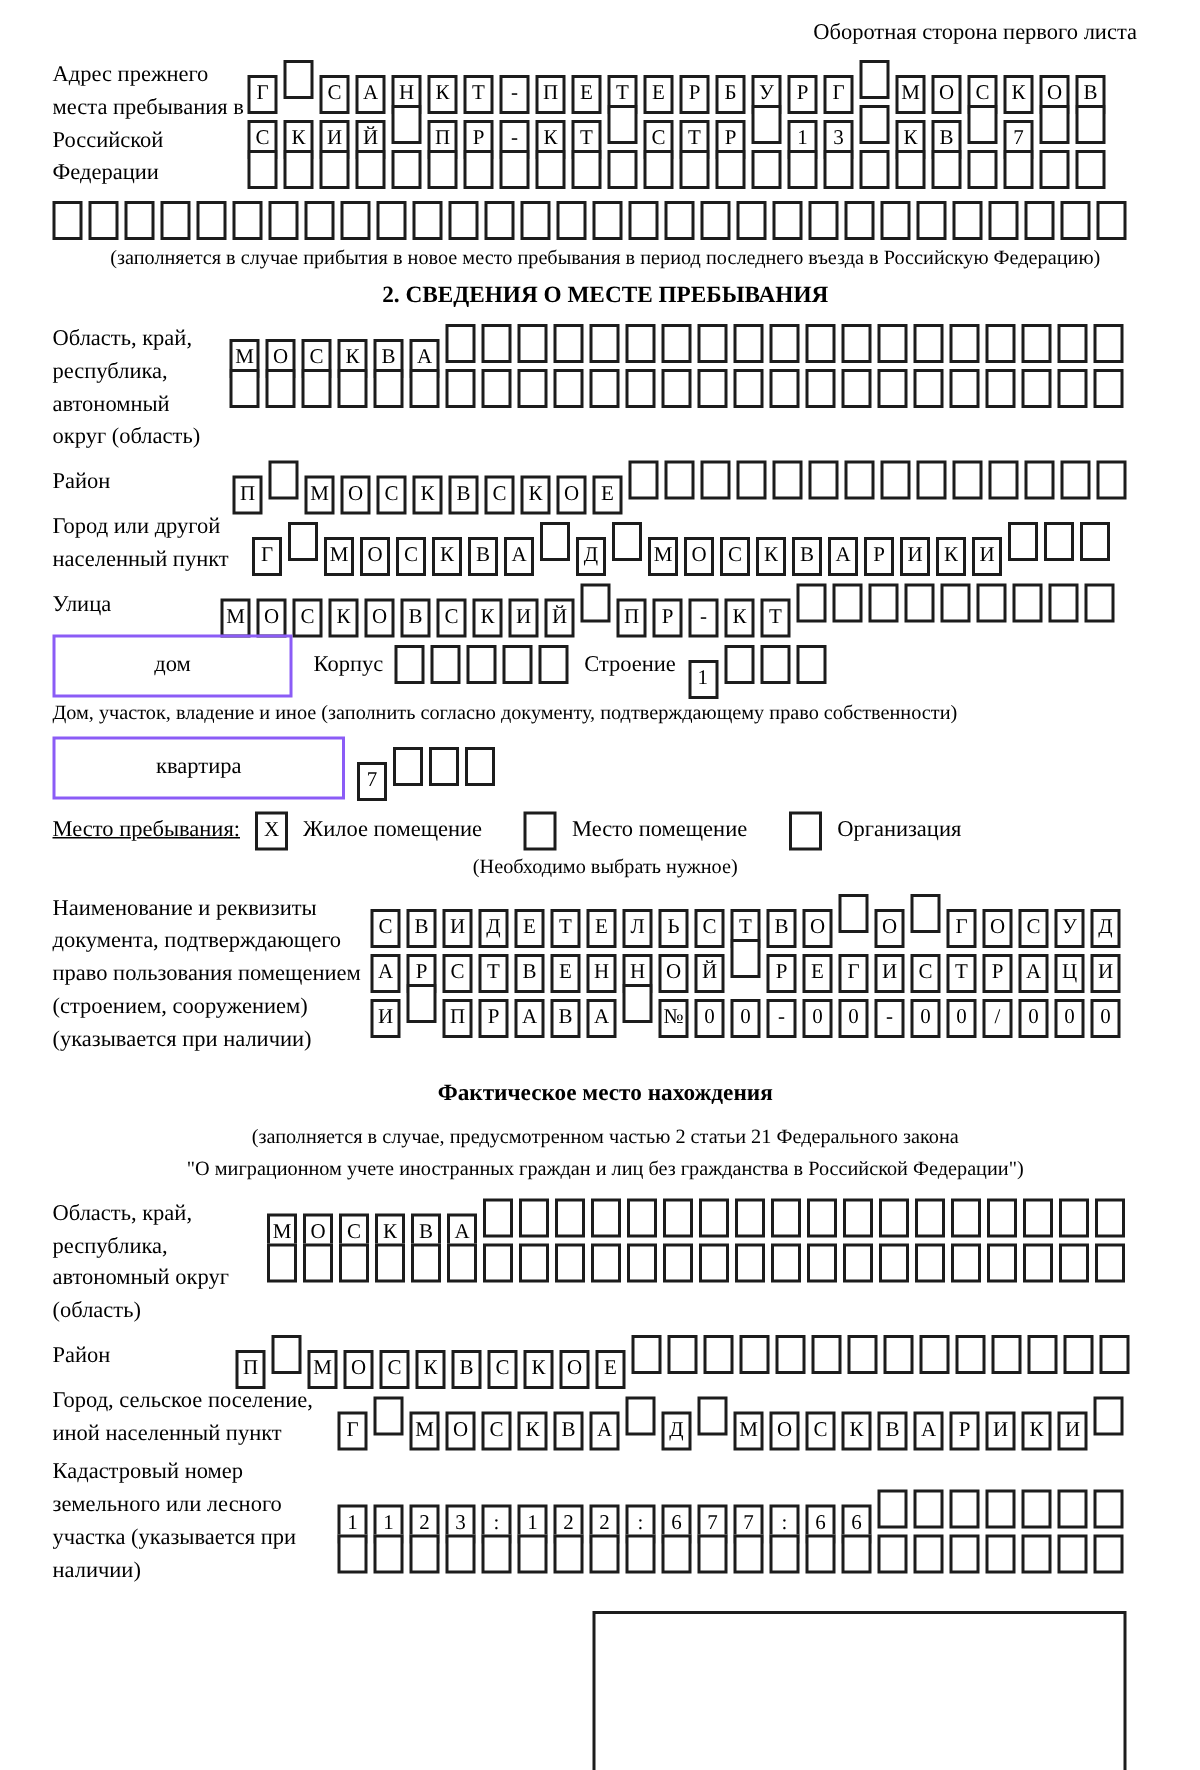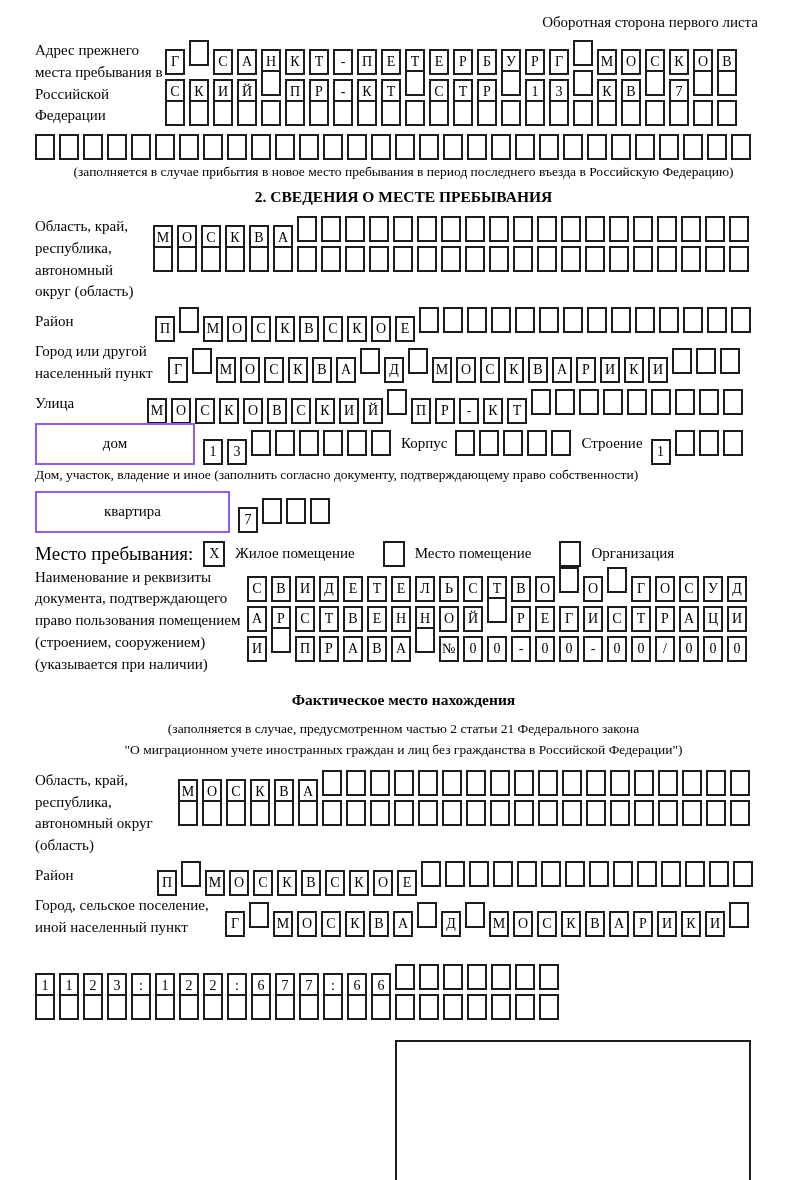--- a/index.html
+++ b/index.html
@@ -32,21 +32,21 @@
   .houserow { display:flex; align-items:center; margin:4px 0 2px 0; }
   .labelbox {
     border:2px solid #8b5cf6; height:42px; display:flex; align-items:center;
     justify-content:center; font-size:15px; margin-right:8px;
   }
   .labelbox.dom { width:160px; }
   .labelbox.kv { width:195px; }
   .inline-label { font-size:15px; margin:0 8px 0 6px; white-space:nowrap; }
 
   .stayrow { display:flex; align-items:center; margin-top:8px; }
-  .stay-label { font-size:19px; margin-right:10px; }
+  .stay-label { font-size:15px; margin-right:10px;text-decoration:underline; }
   .checkbox {
     display:inline-flex; align-items:center; justify-content:center;
     width:22px; height:26px; border:2px solid #1c1c1c; font-size:14px; margin-right:10px;
   }
   .stay-opt-label { font-size:15px; margin-right:28px; }
 
   .subcaption { font-size:13.5px; text-align:center; margin:3px 0 10px 0; }
 
   .actual-captions { font-size:13.5px; text-align:center; line-height:1.5; margin-bottom:10px; }
 
@@ -97,21 +97,20 @@
 
   <div class="field vcenter">
     <div class="flabel w112">Улица</div>
     <div class="rows">
         <div class="cellrow"><span class="cell">М</span><span class="cell">О</span><span class="cell">С</span><span class="cell">К</span><span class="cell">О</span><span class="cell">В</span><span class="cell">С</span><span class="cell">К</span><span class="cell">И</span><span class="cell">Й</span><span class="cell"></span><span class="cell">П</span><span class="cell">Р</span><span class="cell">-</span><span class="cell">К</span><span class="cell">Т</span><span class="cell"></span><span class="cell"></span><span class="cell"></span><span class="cell"></span><span class="cell"></span><span class="cell"></span><span class="cell"></span><span class="cell"></span><span class="cell"></span></div>
       </div>
   </div>
 
   <div class="houserow">
     <div class="labelbox dom">дом</div>
-    <div class="cellrow" style="margin-bottom:0"><span class="cell">1</span><span class="cell">3</span><span class="cell"></span><span class="cell"></span><span class="cell"></span><span class="cell"></span><span class="cell"></span><span class="cell"></span></div>
     <span class="inline-label">Корпус</span>
     <div class="cellrow" style="margin-bottom:0"><span class="cell"></span><span class="cell"></span><span class="cell"></span><span class="cell"></span><span class="cell"></span></div>
     <span class="inline-label">Строение</span>
     <div class="cellrow" style="margin-bottom:0"><span class="cell">1</span><span class="cell"></span><span class="cell"></span><span class="cell"></span></div>
   </div>
   <div class="caption-left">Дом, участок, владение и иное (заполнить согласно документу, подтверждающему право собственности)</div>
 
   <div class="houserow">
     <div class="labelbox kv">квартира</div>
     <div class="cellrow" style="margin-bottom:0"><span class="cell">7</span><span class="cell"></span><span class="cell"></span><span class="cell"></span></div>
@@ -119,20 +118,21 @@
 
   <div class="stayrow">
     <span class="stay-label">Место пребывания:</span>
     <span class="checkbox">X</span>
     <span class="stay-opt-label">Жилое помещение</span>
     <span class="checkbox"></span>
     <span class="stay-opt-label">Место помещение</span>
     <span class="checkbox"></span>
     <span class="stay-opt-label">Организация</span>
   </div>
+  <div class="subcaption">(Необходимо выбрать нужное)</div>
 
   <div class="field">
     <div class="flabel w212">Наименование и реквизиты документа, подтверждающего право пользования помещением (строением, сооружением) (указывается при наличии)</div>
     <div class="rows">
       <div class="cellrow"><span class="cell">С</span><span class="cell">В</span><span class="cell">И</span><span class="cell">Д</span><span class="cell">Е</span><span class="cell">Т</span><span class="cell">Е</span><span class="cell">Л</span><span class="cell">Ь</span><span class="cell">С</span><span class="cell">Т</span><span class="cell">В</span><span class="cell">О</span><span class="cell"></span><span class="cell">О</span><span class="cell"></span><span class="cell">Г</span><span class="cell">О</span><span class="cell">С</span><span class="cell">У</span><span class="cell">Д</span></div>
       <div class="cellrow"><span class="cell">А</span><span class="cell">Р</span><span class="cell">С</span><span class="cell">Т</span><span class="cell">В</span><span class="cell">Е</span><span class="cell">Н</span><span class="cell">Н</span><span class="cell">О</span><span class="cell">Й</span><span class="cell"></span><span class="cell">Р</span><span class="cell">Е</span><span class="cell">Г</span><span class="cell">И</span><span class="cell">С</span><span class="cell">Т</span><span class="cell">Р</span><span class="cell">А</span><span class="cell">Ц</span><span class="cell">И</span></div>
       <div class="cellrow"><span class="cell">И</span><span class="cell"></span><span class="cell">П</span><span class="cell">Р</span><span class="cell">А</span><span class="cell">В</span><span class="cell">А</span><span class="cell"></span><span class="cell">№</span><span class="cell">0</span><span class="cell">0</span><span class="cell">-</span><span class="cell">0</span><span class="cell">0</span><span class="cell">-</span><span class="cell">0</span><span class="cell">0</span><span class="cell">/</span><span class="cell">0</span><span class="cell">0</span><span class="cell">0</span></div>
     </div>
   </div>
 
@@ -158,20 +158,21 @@
   </div>
 
   <div class="field vcenter">
     <div class="flabel w190">Город, сельское поселение, иной населенный пункт</div>
     <div class="rows">
         <div class="cellrow"><span class="cell">Г</span><span class="cell"></span><span class="cell">М</span><span class="cell">О</span><span class="cell">С</span><span class="cell">К</span><span class="cell">В</span><span class="cell">А</span><span class="cell"></span><span class="cell">Д</span><span class="cell"></span><span class="cell">М</span><span class="cell">О</span><span class="cell">С</span><span class="cell">К</span><span class="cell">В</span><span class="cell">А</span><span class="cell">Р</span><span class="cell">И</span><span class="cell">К</span><span class="cell">И</span><span class="cell"></span></div>
       </div>
   </div>
 
   <div class="field">
+    <div class="flabel w190">Кадастровый номер земельного или лесного участка (указывается при наличии)</div>
     <div class="rows" style="padding-top:22px">
       <div class="cellrow"><span class="cell">1</span><span class="cell">1</span><span class="cell">2</span><span class="cell">3</span><span class="cell">:</span><span class="cell">1</span><span class="cell">2</span><span class="cell">2</span><span class="cell">:</span><span class="cell">6</span><span class="cell">7</span><span class="cell">7</span><span class="cell">:</span><span class="cell">6</span><span class="cell">6</span><span class="cell"></span><span class="cell"></span><span class="cell"></span><span class="cell"></span><span class="cell"></span><span class="cell"></span><span class="cell"></span></div>
       <div class="cellrow"><span class="cell"></span><span class="cell"></span><span class="cell"></span><span class="cell"></span><span class="cell"></span><span class="cell"></span><span class="cell"></span><span class="cell"></span><span class="cell"></span><span class="cell"></span><span class="cell"></span><span class="cell"></span><span class="cell"></span><span class="cell"></span><span class="cell"></span><span class="cell"></span><span class="cell"></span><span class="cell"></span><span class="cell"></span><span class="cell"></span><span class="cell"></span><span class="cell"></span></div>
     </div>
   </div>
 
   <div class="stamp-wrap">
     <div class="stamp-box"></div>
   </div>
 

